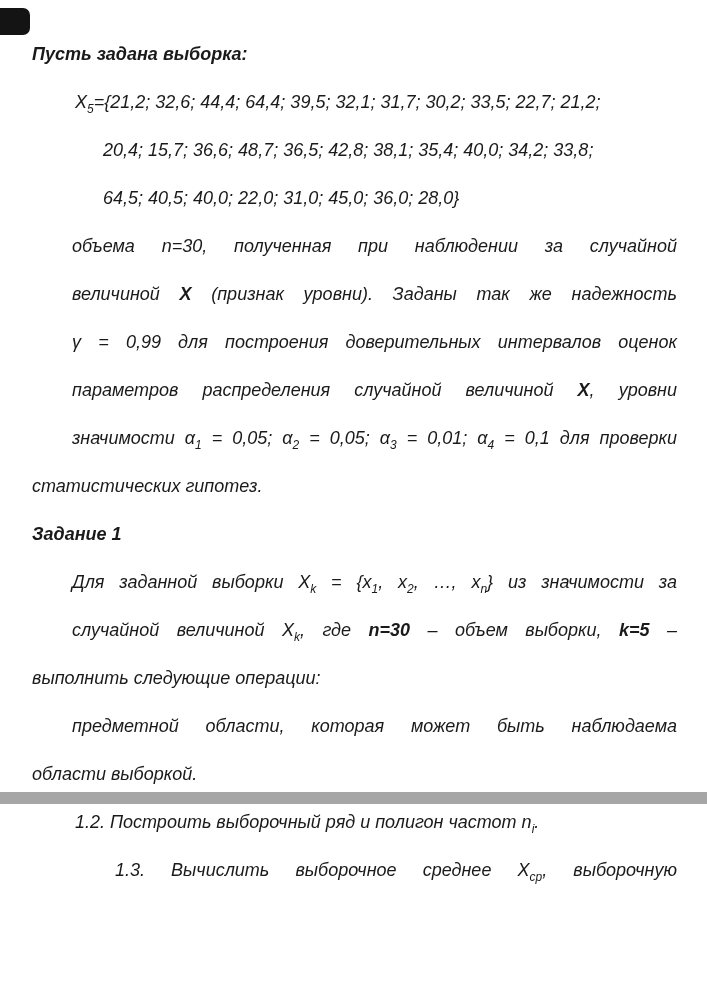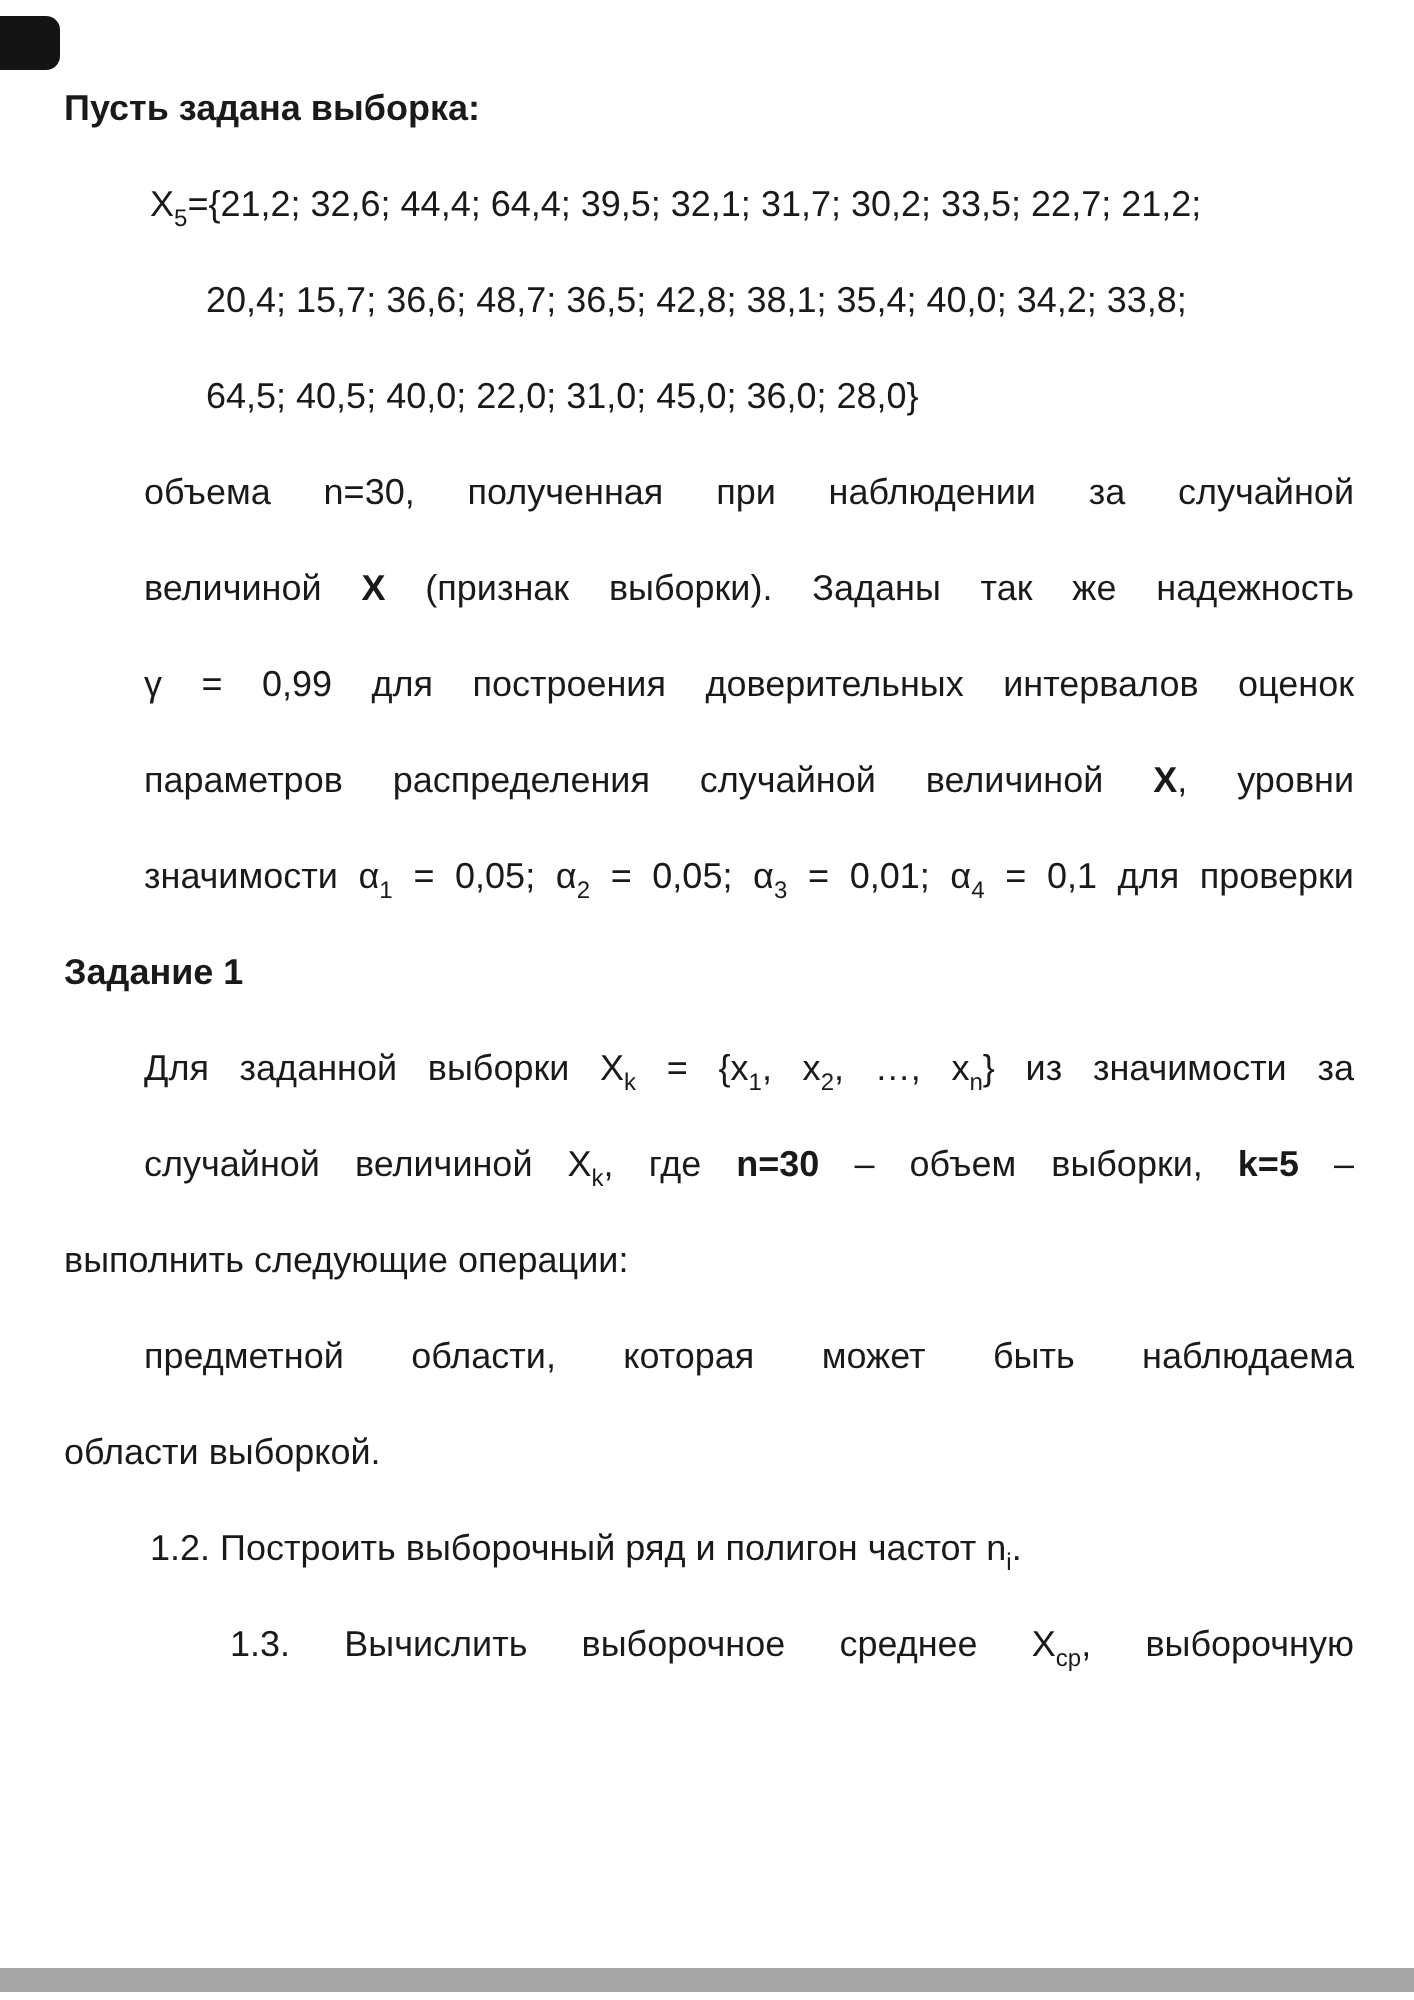--- a/index.html
+++ b/index.html
@@ -10,21 +10,21 @@
   }
   html,body{margin:0;padding:0;}
   body{
     width:707px;height:1000px;
     background:var(--bg);
     overflow:hidden;
     font-family:"Liberation Sans","DejaVu Sans",sans-serif;
     color:var(--text-color);
     position:relative;
   }
-  .page{width:707px;height:996px;position:relative;background:var(--bg);}
+  .page{width:707px;height:804px;position:relative;background:var(--bg);font-style:italic;}
   .artifact{
     position:absolute;left:0;top:8px;width:30px;height:27px;
     background:var(--artifact);border-radius:0 7px 7px 0;
   }
   .content{
     position:absolute;left:0;top:0;width:707px;
     padding:30px 30px 0 32px;box-sizing:border-box;
   }
   .line{
     font-size:18px;line-height:48px;
@@ -47,24 +47,25 @@
 <body>
 
 <div class="page">
   <div class="artifact"></div>
   <div class="content">
       <div class="line left"><span class="b">Пусть задана выборка:</span></div>
       <div class="line left ind1"><span>X</span><sub>5</sub><span>={21,2; 32,6; 44,4; 64,4; 39,5; 32,1; 31,7; 30,2; 33,5; 22,7; 21,2;</span></div>
       <div class="line left ind2"><span>20,4; 15,7; 36,6; 48,7; 36,5; 42,8; 38,1; 35,4; 40,0; 34,2; 33,8;</span></div>
       <div class="line left ind2"><span>64,5; 40,5; 40,0; 22,0; 31,0; 45,0; 36,0; 28,0}</span></div>
       <div class="line just"><span>объема n=30, полученная при наблюдении за случайной</span></div>
-      <div class="line just"><span>величиной </span><span class="b">X</span><span> (признак выборки). Заданы так же надежность</span></div>
+      <div class="line just"><span>величиной </span><span class="b">X</span><span> (признак уровни). Заданы так же надежность</span></div>
       <div class="line just"><span>γ = 0,99 для построения доверительных интервалов оценок</span></div>
       <div class="line just"><span>параметров распределения случайной величиной </span><span class="b">X</span><span>, уровни</span></div>
       <div class="line just"><span>значимости α</span><sub>1</sub><span> = 0,05; α</span><sub>2</sub><span> = 0,05; α</span><sub>3</sub><span> = 0,01; α</span><sub>4</sub><span> = 0,1 для проверки</span></div>
+      <div class="line left"><span>статистических гипотез.</span></div>
       <div class="line left"><span class="b">Задание 1</span></div>
       <div class="line just"><span>Для заданной выборки X</span><sub>k</sub><span> = {x</span><sub>1</sub><span>, x</span><sub>2</sub><span>, …, x</span><sub>n</sub><span>} из значимости за</span></div>
       <div class="line just"><span>случайной величиной X</span><sub>k</sub><span>, где </span><span class="b">n=30</span><span> – объем выборки, </span><span class="b">k=5</span><span> –</span></div>
       <div class="line left"><span>выполнить следующие операции:</span></div>
       <div class="line just"><span>предметной области, которая может быть наблюдаема</span></div>
       <div class="line left"><span>области выборкой.</span></div>
       <div class="line left ind1"><span>1.2. Построить выборочный ряд и полигон частот n</span><sub>i</sub><span>.</span></div>
       <div class="line just ind1"><span>1.3. Вычислить выборочное среднее X</span><sub>ср</sub><span>, выборочную</span></div>
     </div>
   <div class="bottom-bar"></div>

